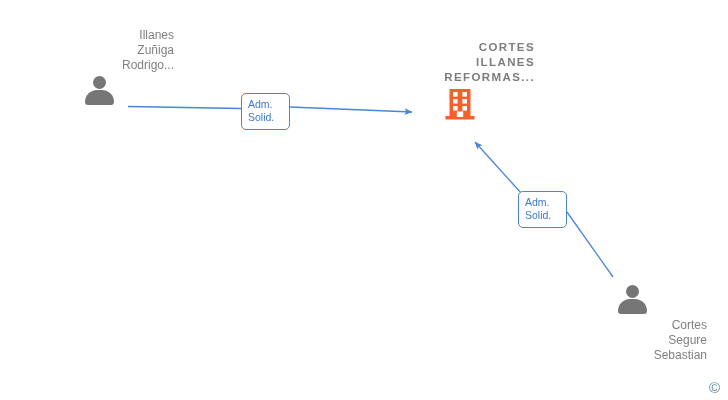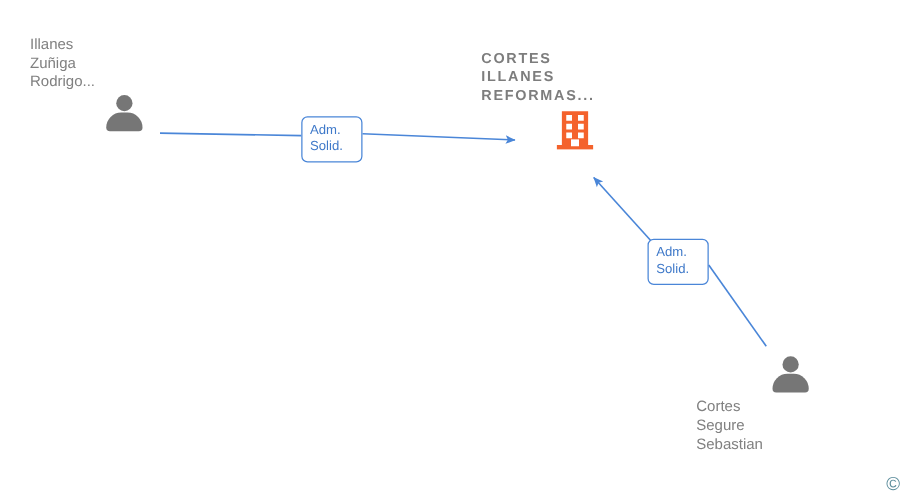--- a/index.html
+++ b/index.html
@@ -21,21 +21,21 @@
     position: absolute;
     left: 0;
     top: 0;
     width: 728px;
     height: 400px;
   }
 
   
   .node {
     position: absolute;
-    text-align: left;
+    text-align: right;
     width: 150px;
   }
   .node-label {
     font-size: 12px;
     line-height: 15px;
     color: #808080;
     white-space: pre-line;
   }
   .node-label.company {
     color: #7d7d7d;

